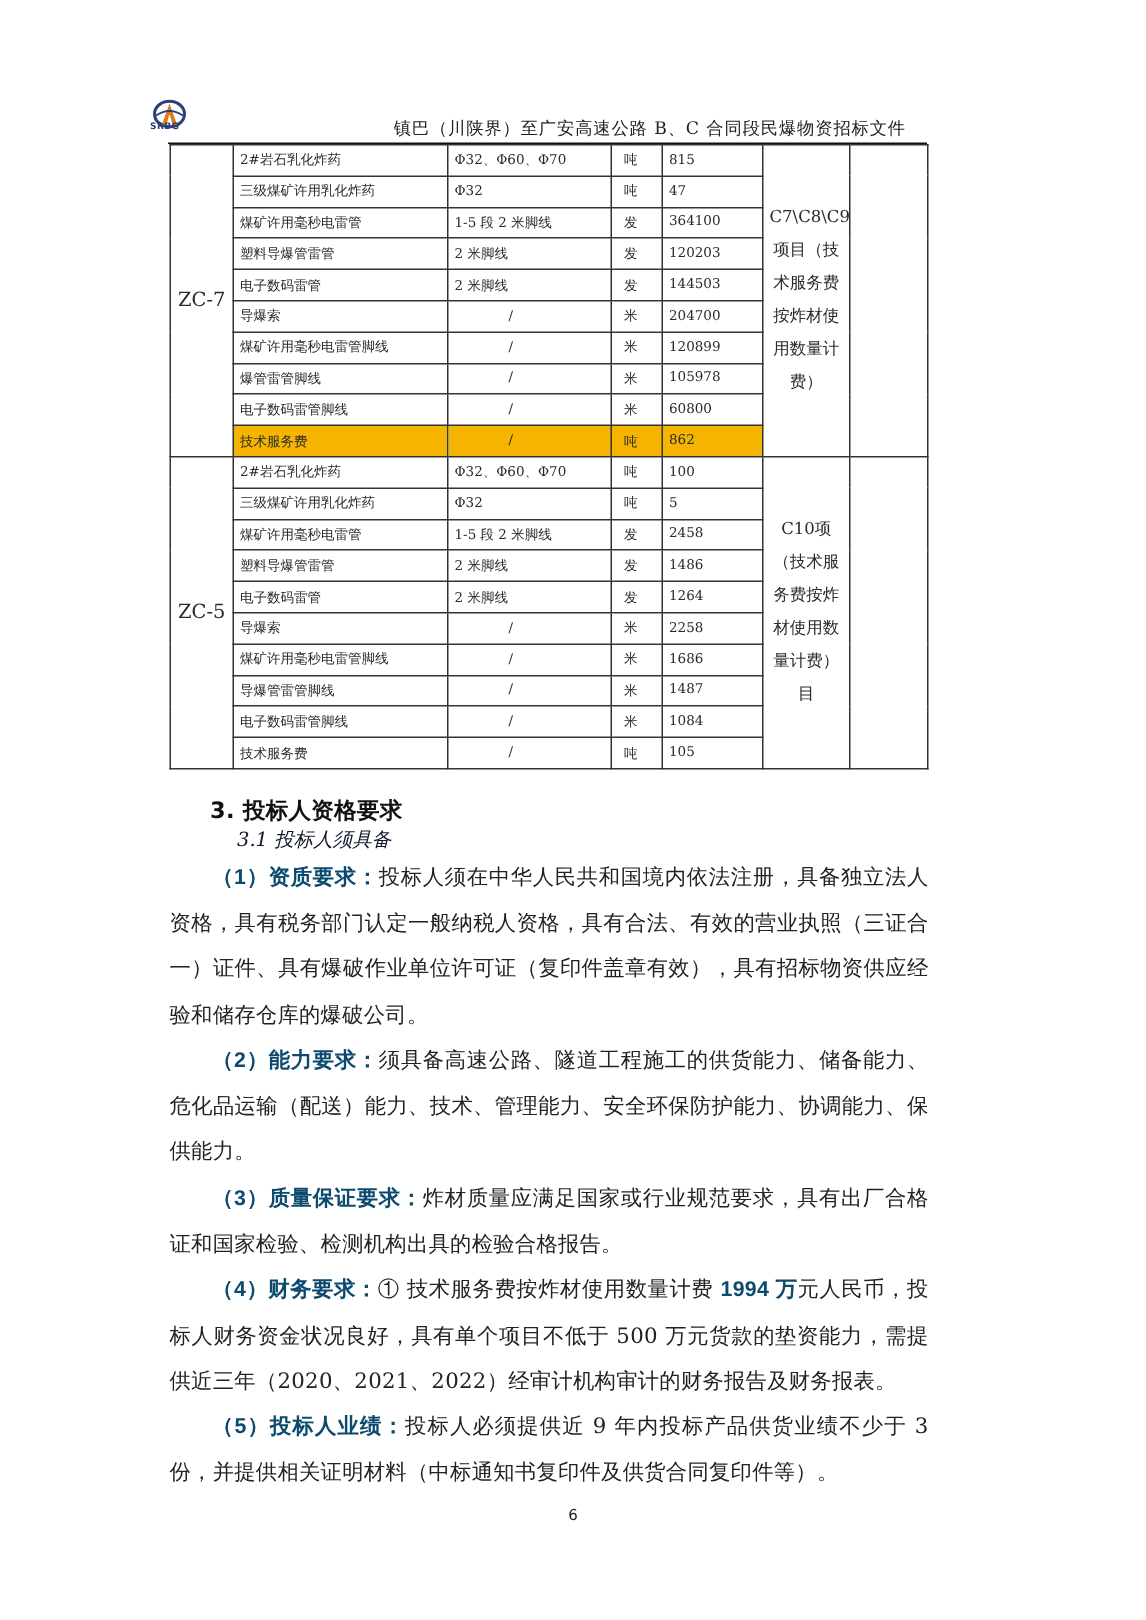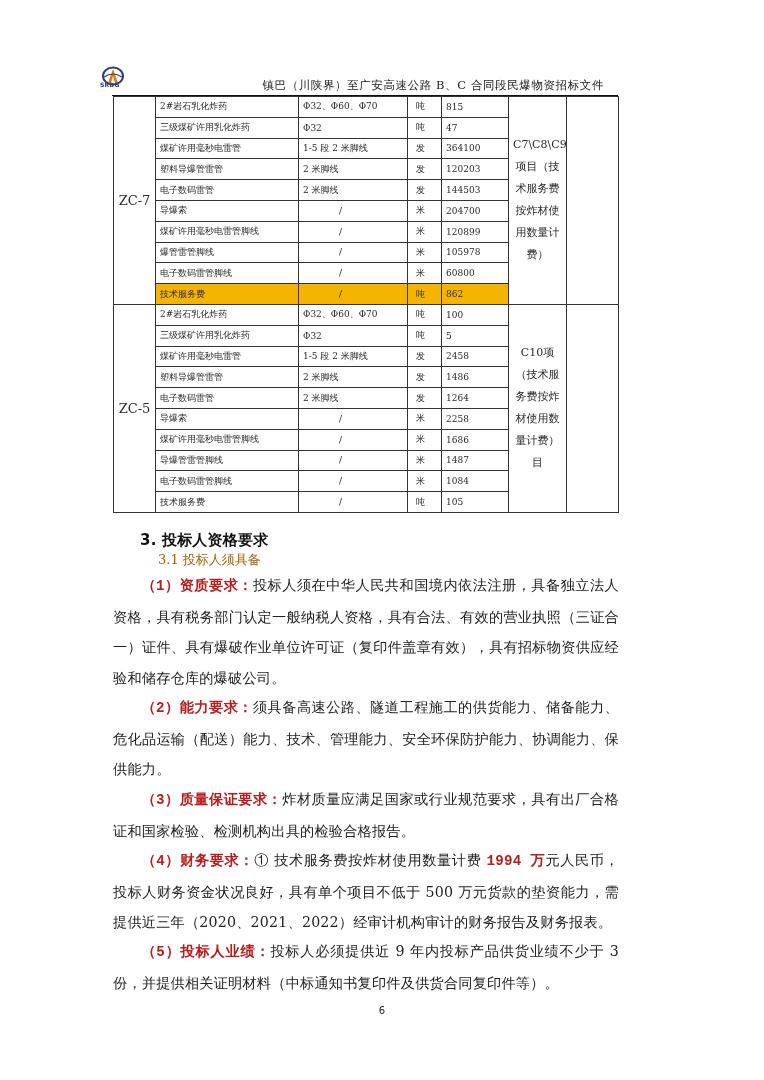--- a/index.html
+++ b/index.html
@@ -17,23 +17,23 @@
   table.items td { border: 1px solid #333; height: 19.8px; padding: 0 0 0 4px; white-space: nowrap; overflow: hidden; color: #2a2a2a; vertical-align: middle; }
   table.items td.zc { text-align: center; font-size: 13px; padding: 0; }
   table.items td.spec-slash { padding-left: 40px; }
   table.items td.unit { padding-left: 8px; }
   table.items td.note { white-space: normal; font-size: 11px; line-height: 22px; text-align: center; padding: 0 4px; vertical-align: middle; }
   table.items td.note.left { text-align: center; }
   table.items td.blank { padding: 0; }
   tr.highlight td.hl { background: #f5b400; }
 
   .section-title { position: absolute; left: 113px; top: 531px; font-family: "DejaVu Sans", sans-serif; font-size: 15px; font-weight: bold; letter-spacing: 0.2px; color: #111; margin-left: 27px; }
-  .subsection { position: absolute; left: 158px; top: 551px; font-size: 13px; color: #a16207; }
+  .subsection { position: absolute; left: 158px; top: 551px; font-size: 13px; color: #0f172a; font-style: italic; }
   .para { position: absolute; left: 113px; width: 506px; font-size: 14.2px; line-height: 30.5px; color: #222; text-indent: 2em; text-align: justify; letter-spacing: 0.2px; }
-  .para b { font-family: Liberation Mono, monospace; font-weight: bold; color: #b91c1c; }
+  .para b { font-family: Liberation Sans, sans-serif; font-weight: bold; color: #0c4a6e; }
   .page-number { position: absolute; left: 0; width: 764px; top: 1005px; text-align: center; font-size: 10px; color: #222; font-family: "DejaVu Sans", sans-serif; }
 </style>
 </head>
 <body>
 
 <div class="page-header">
   <svg class="logo" viewBox="0 0 24 20">
     <ellipse cx="12" cy="9" rx="10" ry="8.5" fill="none" stroke="#2b3f7a" stroke-width="2"></ellipse>
     <path d="M12 2 L7 16 L10 16 L12 9 L14 16 L17 16 Z" fill="#e07a16"></path>
     <path d="M3 10 Q12 4 21 10" fill="none" stroke="#2b3f7a" stroke-width="1.2"></path>

